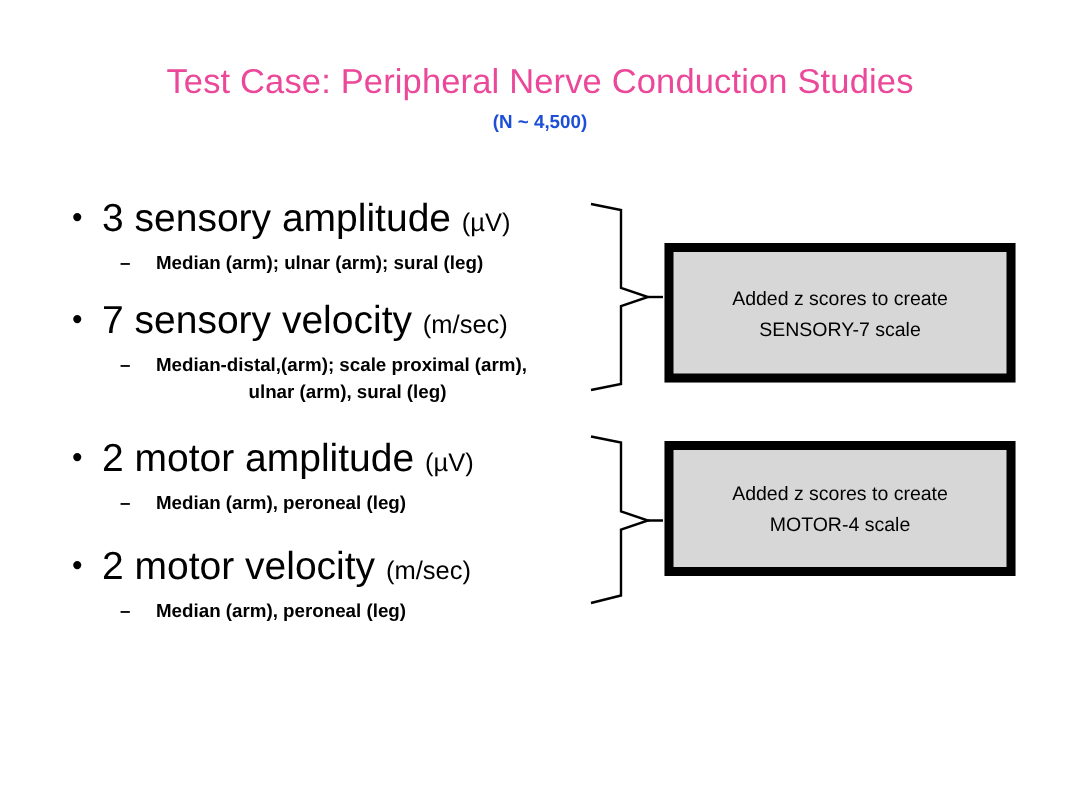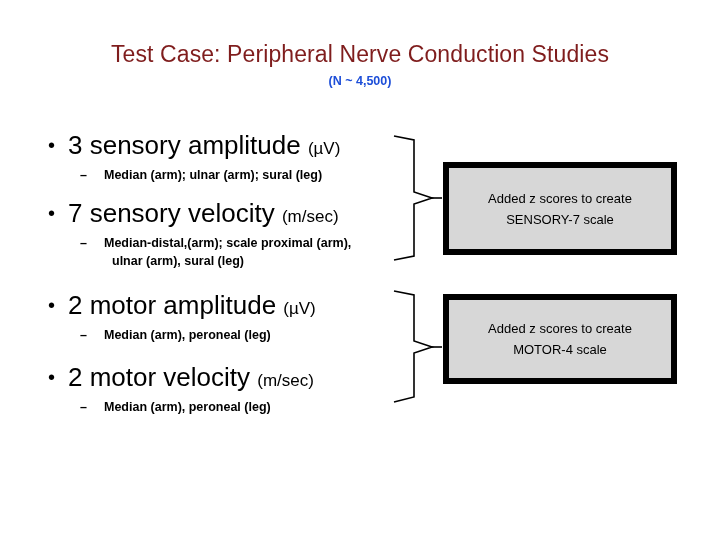--- a/index.html
+++ b/index.html
@@ -23,21 +23,21 @@
     left: 0;
     top: 40px;
     width: 720px;
     text-align: center;
   }
   #slide-title {
     font-size: 23px;
     line-height: 28px;
     font-weight: 400;
     letter-spacing: 0.1px;
-    color: #7f1d1d;
+    color: #ec4899;
   }
   #slide-subtitle {
     font-size: 12.5px;
     line-height: 16px;
     margin-top: 5px;
     font-weight: 700;
     color: #1d4ed8;
   }
 
   
@@ -77,20 +77,21 @@
     position: absolute;
     left: 44px;
     top: 0;
     font-size: 12.5px;
     line-height: 18px;
     font-weight: 700;
   }
   .sub-row .cont {
     display: block;
     padding-left: 8px;
+    text-align: center;
   }
 
   
   #group-1 { position: absolute; left: 0; top: 0; }
   #group-2 { position: absolute; left: 0; top: 68px; }
   #group-3 { position: absolute; left: 0; top: 160px; }
   #group-4 { position: absolute; left: 0; top: 232px; }
 
   
   .brace-wrap {

